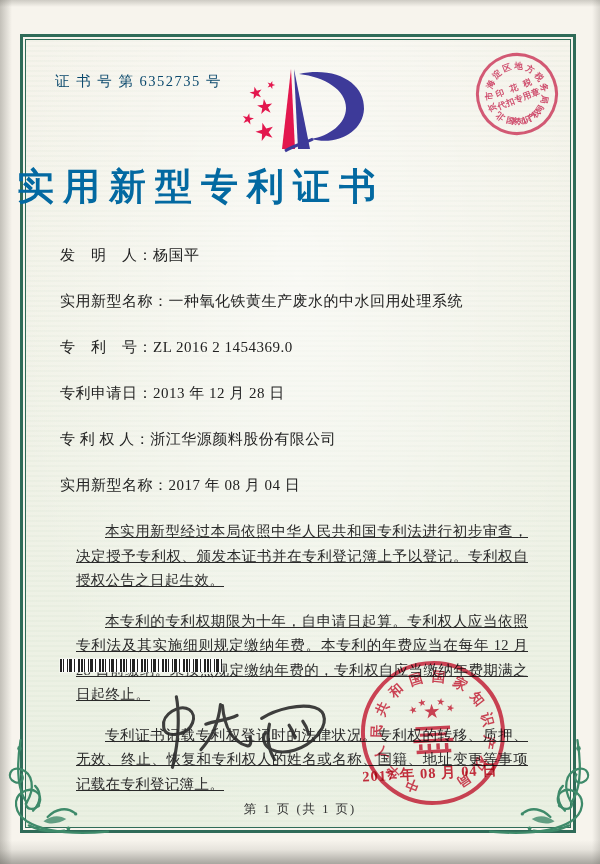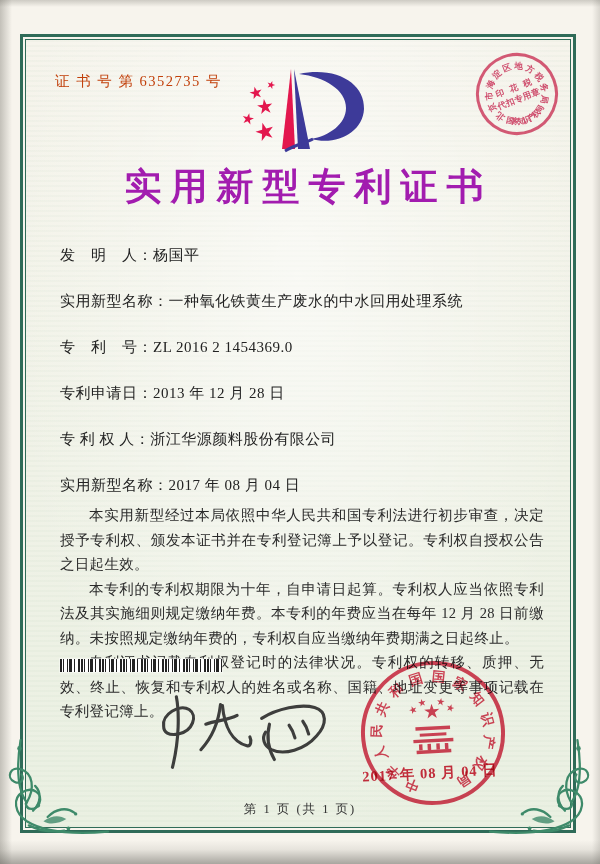--- a/index.html
+++ b/index.html
@@ -31,37 +31,37 @@
       radial-gradient(ellipse at 50% 30%,rgba(255,255,255,.55),rgba(255,255,255,0) 75%),
       repeating-linear-gradient(0deg,rgba(120,170,130,.045) 0 2px,rgba(255,255,255,0) 2px 5px),
       linear-gradient(180deg,#f6f4ec 0%,#f0f2e7 55%,#eaf0e2 100%);
   }
   .corner{position:absolute;z-index:3;width:104px;height:104px;}
   .corner-bl{left:6px;bottom:22px;}
   .corner-br{right:8px;bottom:22px;transform:scaleX(-1);}
 
   .cert-no{
     position:absolute;left:55px;top:72px;z-index:2;
-    font-size:14.5px;color:#c2410c;letter-spacing:1.5px;
+    font-size:14.5px;color:#0c4a6e;letter-spacing:1.5px;
   }
   .logo{position:absolute;left:50%;top:64px;transform:translateX(-50%);z-index:2;}
   .title{
     position:absolute;left:8px;right:0;top:162px;z-index:2;
-    text-align:center;font-size:37px;font-weight:700;color:#a21caf;
+    font-size:37px;font-weight:700;color:#0369a1;
     letter-spacing:9px;text-indent:9px;
   }
   .fields{position:absolute;left:60px;top:246px;width:488px;z-index:2;}
   .field{height:19px;margin-bottom:27px;font-size:15px;color:#222;white-space:nowrap;}
   .field .lab{letter-spacing:.5px;}
   .field .val{letter-spacing:.5px;}
   .paras{
     position:absolute;left:60px;top:503px;width:484px;z-index:2;
     font-size:14.5px;line-height:24.5px;color:#2a2a2a;text-align:justify;
   }
-  .paras p{margin:0;text-indent:2em;letter-spacing:.3px;}
+  .paras p{margin:16px;text-indent:2em;letter-spacing:.3px;text-decoration:underline;}
 
   .barcode{
     position:absolute;left:60px;top:659px;width:162px;height:13px;z-index:2;
     background:repeating-linear-gradient(90deg,
       #222 0 2px,#fff 2px 3px,#222 3px 4px,#fff 4px 7px,
       #222 7px 8px,#fff 8px 9px,#222 9px 12px,#fff 12px 14px,
       #222 14px 15px,#fff 15px 18px,#222 18px 20px,#fff 20px 21px);
     outline:1px solid rgba(255,255,255,.4);
   }
 

